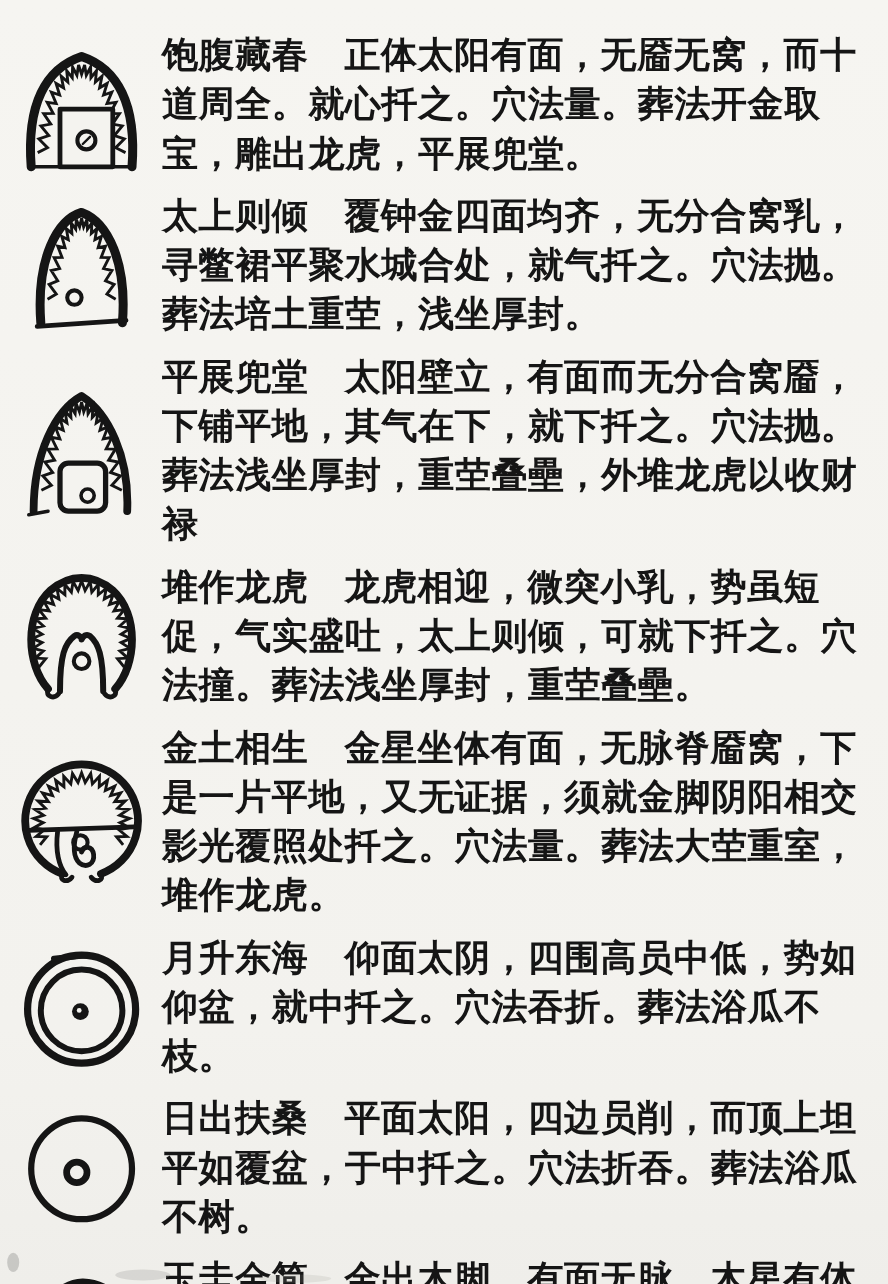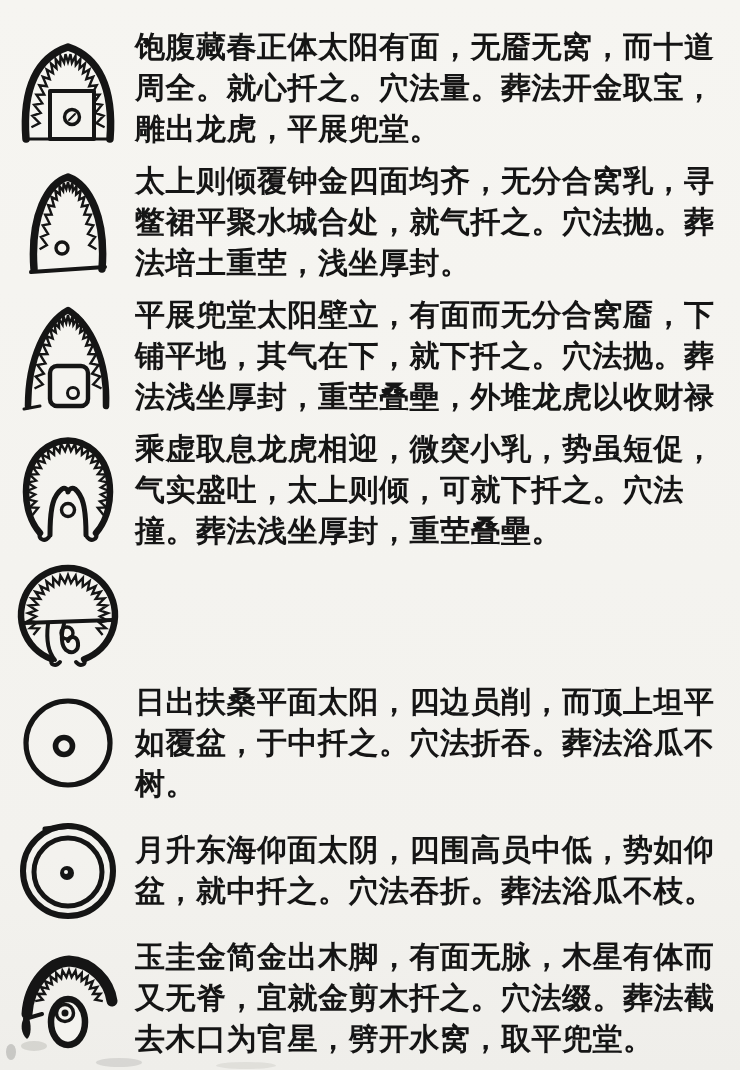--- a/index.html
+++ b/index.html
@@ -19,21 +19,21 @@
     margin:0 0 11px 0;
   }
   .diagram-col{
     flex:0 0 135px;display:flex;justify-content:center;align-items:center;
   }
   .text-col{
     flex:1 1 auto;padding-right:5px;
     font-size:30px;line-height:41px;font-weight:700;
     letter-spacing:0.5px;text-align:left;
   }
-  .entry-title{display:inline;}
+  .entry-title{display:inline;margin-right:30px;}
   .ink{stroke:#151515;fill:none;stroke-linecap:round;stroke-linejoin:round;}
   .ink-fill{fill:#151515;stroke:none;}
   .paper-fill{fill:#f4f3ef;}
   .zz{stroke:#151515;fill:none;stroke-width:2.4;}
   .smudge{position:absolute;background:#9a9a96;border-radius:50%;}
   .smudge.s1{left:6px;top:1044px;width:10px;height:16px;opacity:.45;}
   .smudge.s2{left:96px;top:1058px;width:46px;height:9px;opacity:.28;}
   .smudge.s3{left:216px;top:1062px;width:60px;height:7px;opacity:.18;}
 </style>
 </head>
@@ -91,63 +91,66 @@
       <svg width="100" height="114" viewBox="0 0 100 114">
         <path class="ink" stroke-width="6.5" d="M22,100 C4,80 2,38 24,18 C40,4 60,4 76,18 C98,38 96,80 78,100"></path>
         <path class="ink" stroke-width="4" d="M22,100 C20,107 27,109 31,104"></path>
         <path class="ink" stroke-width="4" d="M78,100 C80,107 73,109 69,104"></path>
         <path class="zz" d="M14.5,82.0L20.1,74.9L11.5,74.4L18.1,68.4L9.6,66.3L17.1,61.5L9.0,58.0L17.1,54.5L9.6,49.7L18.1,47.6L11.5,41.6L20.1,41.1L14.5,34.0L23.0,35.1L18.6,27.1L26.7,29.7L23.6,21.2L31.1,25.2L29.5,16.4L36.1,21.7L36.0,12.9L41.5,19.4L42.9,10.7L47.1,18.2L50.0,10.0L52.9,18.2L57.1,10.7L58.5,19.4L64.0,12.9L63.9,21.7L70.5,16.4L68.9,25.2L76.4,21.2L73.3,29.7L81.4,27.1L77.0,35.1L85.5,34.0L79.9,41.1L88.5,41.6L81.9,47.6L90.4,49.7L82.9,54.5L91.0,58.0L82.9,61.5L90.4,66.3L81.9,68.4L88.5,74.4L79.9,74.9L85.5,82.0"></path>
         <path class="ink" stroke-width="5" d="M32,102 C32,72 36,62 44,56 C47,54 50,57 50,59 C51,56 54,54 57,56 C64,62 68,72 68,102"></path>
         <circle class="ink" stroke-width="3.4" cx="50" cy="77" r="6.5"></circle>
       </svg>
     </div>
     <div class="text-col">
-      <span class="entry-title">乘虚取息</span><span>龙虎相迎，微突小乳，势虽短促，气实盛吐，太上则倾，可就下扦之。穴法撞。葬法浅坐厚封，重茔叠壘。</span>
+      <span class="entry-title">堆作龙虎</span><span>龙虎相迎，微突小乳，势虽短促，气实盛吐，太上则倾，可就下扦之。穴法撞。葬法浅坐厚封，重茔叠壘。</span>
     </div>
   </div>
 
   <div class="entry">
     <div class="diagram-col">
       <svg width="106" height="108" viewBox="0 0 106 106">
         <path class="ink" stroke-width="6.5" d="M36.9,96.2 A47,47 0 1 1 69.1,96.2"></path>
         <path class="ink" stroke-width="4" d="M36.9,96.2 C34,102 41,104 45,99"></path>
         <path class="ink" stroke-width="4" d="M69.1,96.2 C72,102 65,104 61,99"></path>
         <path class="zz" d="M18.4,72.0L23.9,65.3L15.2,65.1L21.9,59.5L13.4,57.7L21.0,53.5L13.0,50.1L21.3,47.4L14.1,42.6L22.8,41.5L16.6,35.4L25.3,36.0L20.4,28.8L28.8,31.0L25.4,23.1L33.2,26.8L31.4,18.3L38.3,23.6L38.1,14.9L44.0,21.3L45.4,12.7L50.0,20.1L53.0,12.0L56.0,20.1L60.6,12.7L62.0,21.3L67.9,14.9L67.7,23.6L74.6,18.3L72.8,26.8L80.6,23.1L77.2,31.0L85.6,28.8L80.7,36.0L89.4,35.4L83.2,41.5L91.9,42.6L84.7,47.4L93.0,50.1L85.0,53.5L92.6,57.7L84.1,59.5L90.8,65.1L82.1,65.3L87.6,72.0"></path>
         <path class="ink" stroke-width="4" d="M9,60 L97,57"></path>
         <path class="ink" stroke-width="4" d="M33,61 C31,77 34,90 40,97"></path>
         <path class="ink" stroke-width="4" d="M49,61 C46,72 46,82 51,87 C57,92 64,88 63,80 C62,73 55,72 53,78"></path>
         <circle class="ink" stroke-width="3.4" cx="52" cy="70" r="6"></circle>
       </svg>
     </div>
-  </div>
-
-  <div class="entry">
-    <div class="diagram-col">
-      <svg width="100" height="104" viewBox="0 0 100 100">
-        <circle class="ink" stroke-width="5.2" cx="50" cy="50" r="42"></circle>
-        <circle class="ink" stroke-width="5.6" cx="46" cy="53" r="8.5"></circle>
-      </svg>
-    </div>
     <div class="text-col">
-      <span class="entry-title">日出扶桑</span><span>平面太阳，四边员削，而顶上坦平如覆盆，于中扦之。穴法折吞。葬法浴瓜不树。</span>
+      <span class="entry-title">金土相生</span><span>金星坐体有面，无脉脊靥窝，下是一片平地，又无证据，须就金脚阴阳相交影光覆照处扦之。穴法量。葬法大茔重室，堆作龙虎。</span>
     </div>
   </div>
 
   <div class="entry">
     <div class="diagram-col">
       <svg width="106" height="110" viewBox="0 0 106 106">
         <circle class="ink" stroke-width="6" cx="53" cy="54" r="45"></circle>
         <path class="ink" stroke-width="5" d="M30,12 L56,9"></path>
         <circle class="ink" stroke-width="5" cx="53" cy="55" r="34"></circle>
         <circle class="ink-fill" cx="52" cy="56" r="7"></circle>
         <circle class="paper-fill" cx="51" cy="55" r="2"></circle>
       </svg>
     </div>
     <div class="text-col">
       <span class="entry-title">月升东海</span><span>仰面太阴，四围高员中低，势如仰盆，就中扦之。穴法吞折。葬法浴瓜不枝。</span>
+    </div>
+  </div>
+
+  <div class="entry">
+    <div class="diagram-col">
+      <svg width="100" height="104" viewBox="0 0 100 100">
+        <circle class="ink" stroke-width="5.2" cx="50" cy="50" r="42"></circle>
+        <circle class="ink" stroke-width="5.6" cx="46" cy="53" r="8.5"></circle>
+      </svg>
+    </div>
+    <div class="text-col">
+      <span class="entry-title">日出扶桑</span><span>平面太阳，四边员削，而顶上坦平如覆盆，于中扦之。穴法折吞。葬法浴瓜不树。</span>
     </div>
   </div>
 
   <div class="entry">
     <div class="diagram-col">
       <svg width="112" height="112" viewBox="0 0 112 112">
         <path class="ink" stroke-width="11" d="M15,72 C17,42 37,20 57,19 C80,20 97,39 100,59"></path>
         <path class="zz" d="M23.2,59.1L30.7,57.8L25.5,51.8L33.0,51.9L28.8,45.1L36.1,46.7L33.2,39.2L40.0,42.2L38.4,34.4L44.4,38.8L44.2,30.9L49.2,36.4L50.5,28.7L54.4,35.2L57.0,28.0L59.6,35.2L63.5,28.7L64.8,36.4L69.8,30.9L69.6,38.8L75.6,34.4L74.0,42.2L80.8,39.2L77.9,46.7L85.2,45.1L81.0,51.9L88.5,51.8L83.3,57.8L90.8,59.1"></path>
         <path class="ink" stroke-width="4" d="M13,77 L30,72"></path>
         <ellipse class="ink paper-fill" stroke-width="6.5" cx="56" cy="80" rx="17" ry="23"></ellipse>

